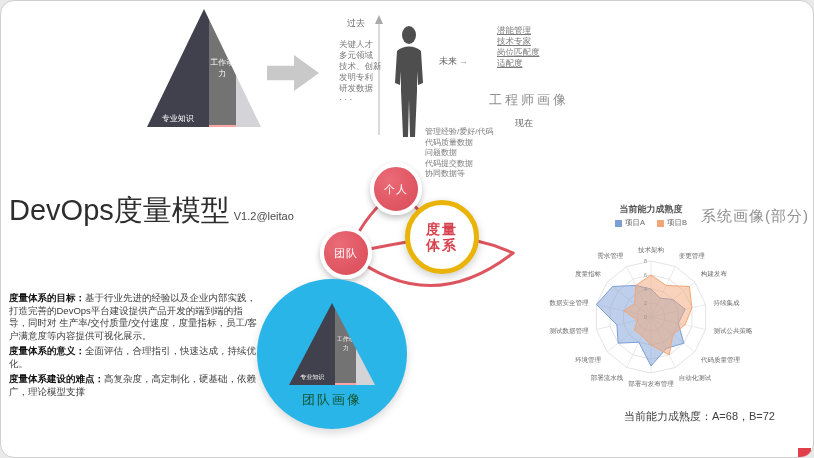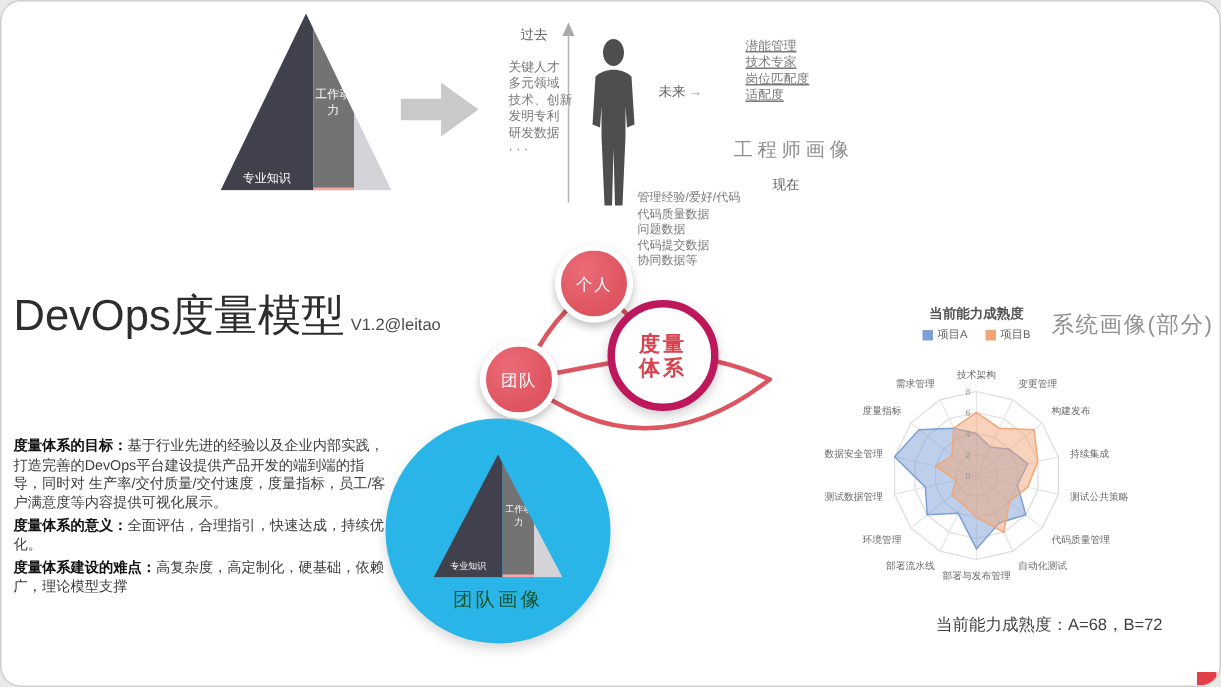--- a/index.html
+++ b/index.html
@@ -57,21 +57,21 @@
   .hub-connectors { position:absolute; left:315px; top:155px; }
   .node { position:absolute; width:52px; height:52px; border-radius:50%;
           background:radial-gradient(circle at 35% 30%, #ea6b76, #d94a57);
           border:4px solid #fff; box-shadow:0 3px 6px rgba(0,0,0,.25);
           color:#fff; font-size:11px; letter-spacing:1px;
           display:flex; align-items:center; justify-content:center; }
   .node-person { left:369px; top:162px; }
   .node-team   { left:319px; top:226px; }
   .node-system { left:484px; top:226px; }
   .hub-center { position:absolute; left:404px; top:199px; width:74px; height:74px;
-                border-radius:50%; background:#fff; border:5px solid #be185d;
+                border-radius:50%; background:#fff; border:5px solid #eab308;
                 box-shadow:0 3px 8px rgba(0,0,0,.2); color:#d9434f; font-weight:bold;
                 font-size:14px; line-height:1.15; letter-spacing:2px;
                 display:flex; flex-direction:column; align-items:center; justify-content:center; }
 
   
   .team-circle { position:absolute; left:256px; top:278px; width:150px; height:150px;
                  border-radius:50%; background:#2ab5e8; box-shadow:0 4px 8px rgba(0,0,0,.15); }
   .team-circle-label { position:absolute; left:0; top:112px; width:100%; text-align:center;
                        color:#14532d; font-size:13px; letter-spacing:2px; }
 

